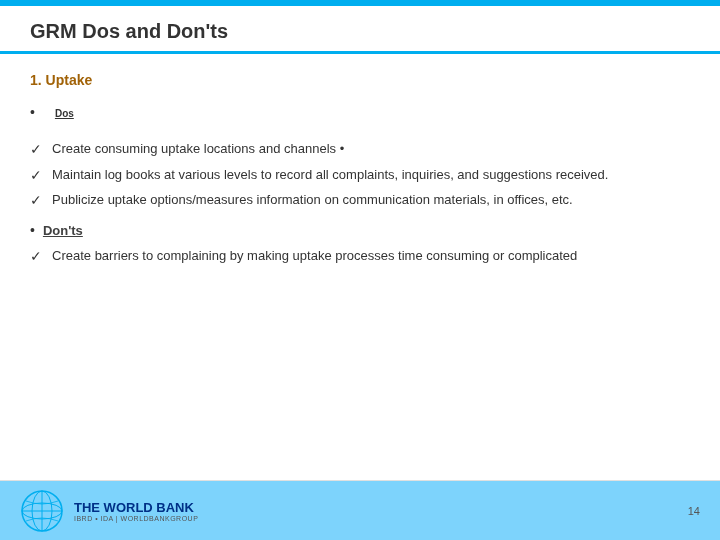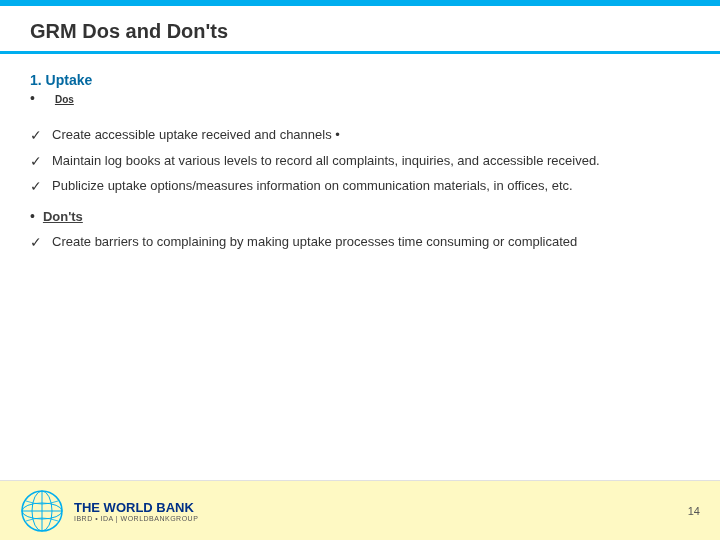--- a/index.html
+++ b/index.html
@@ -88,21 +88,21 @@
       text-decoration: underline;
       font-weight: bold;
     }
 
     .footer {
       position: absolute;
       bottom: 0;
       left: 0;
       right: 0;
       height: 60px;
-      background: #fef9c3;
+      background: #7dd3fc;
       border-top: 1px solid #e0e0e0;
       display: flex;
       align-items: center;
       justify-content: space-between;
       padding: 0 20px;
     }
 
     .world-bank-logo {
       display: flex;
       align-items: center;
@@ -133,22 +133,22 @@
 
     .page-number {
       font-size: 11px;
       color: #555555;
       margin-left: 43px;
     }
 
     .numbered-item {
       font-size: 14px;
       font-weight: bold;
-      color: #0369a1;
-      margin-bottom: 2px;
+      color: #a16207;
+      margin-bottom: 16px;
     }
 
     .inline-bullet {
       font-size: 14px;
       color: #333333;
       margin-right: 6px;
     }
 
     .section-1 {
       margin-bottom: 10px;
@@ -169,22 +169,22 @@
     <div class="numbered-item">
       <span>1.</span>&nbsp;<span>Uptake</span>
     </div>
     <div class="bullet-label">
       <span class="inline-bullet">•</span>
       <span class="dos-label">Dos</span>
     </div>
   </div>
 
   <ul class="check-list">
-    <li>Create accessible uptake received and channels •</li>
-    <li>Maintain log books at various levels to record all complaints, inquiries, and accessible received.</li>
+    <li>Create consuming uptake locations and channels •</li>
+    <li>Maintain log books at various levels to record all complaints, inquiries, and suggestions received.</li>
     <li>Publicize uptake options/measures information on communication materials, in offices, etc.</li>
   </ul>
 
   <div class="bullet-label">
     <span class="bullet-dot">•</span>
     <span class="donts-label">Don'ts</span>
   </div>
 
   <ul class="check-list">
     <li>Create barriers to complaining by making uptake processes time consuming or complicated</li>

